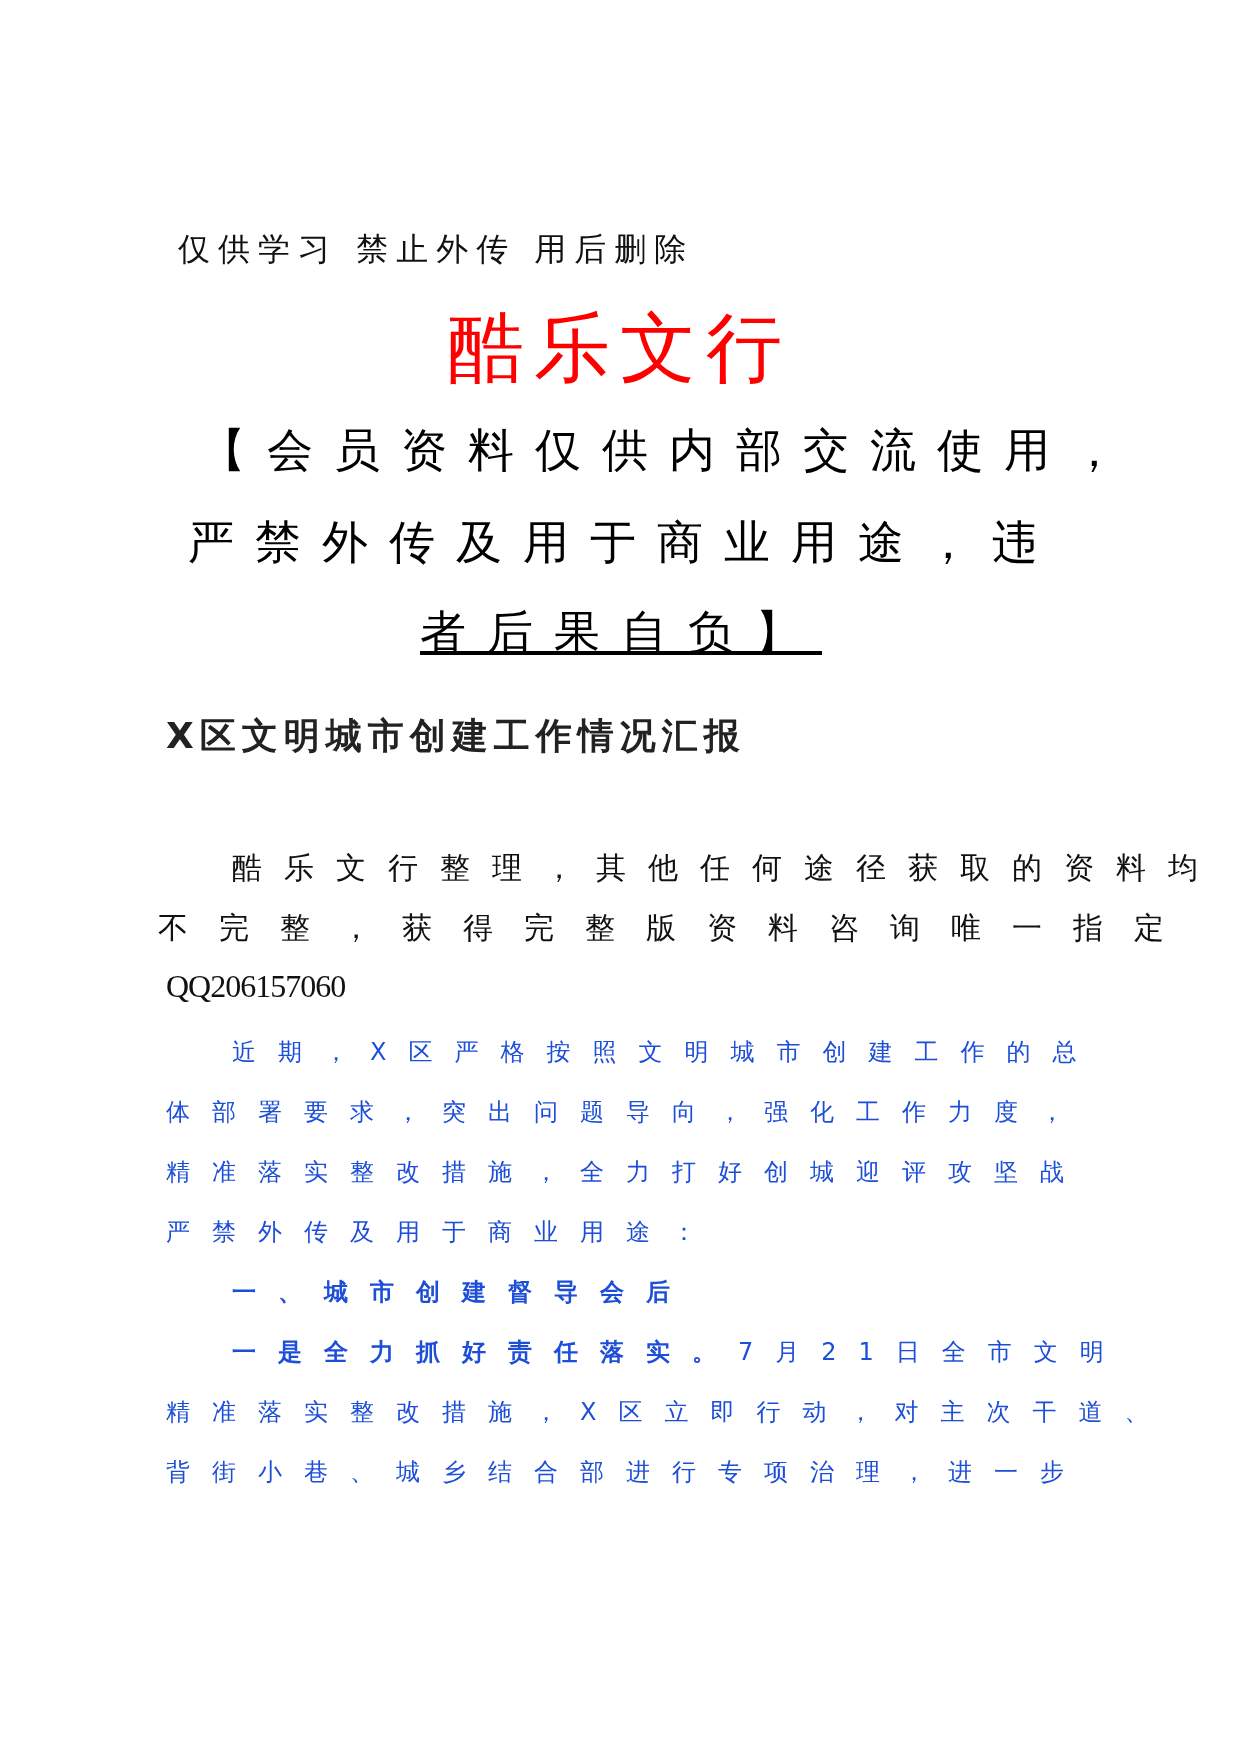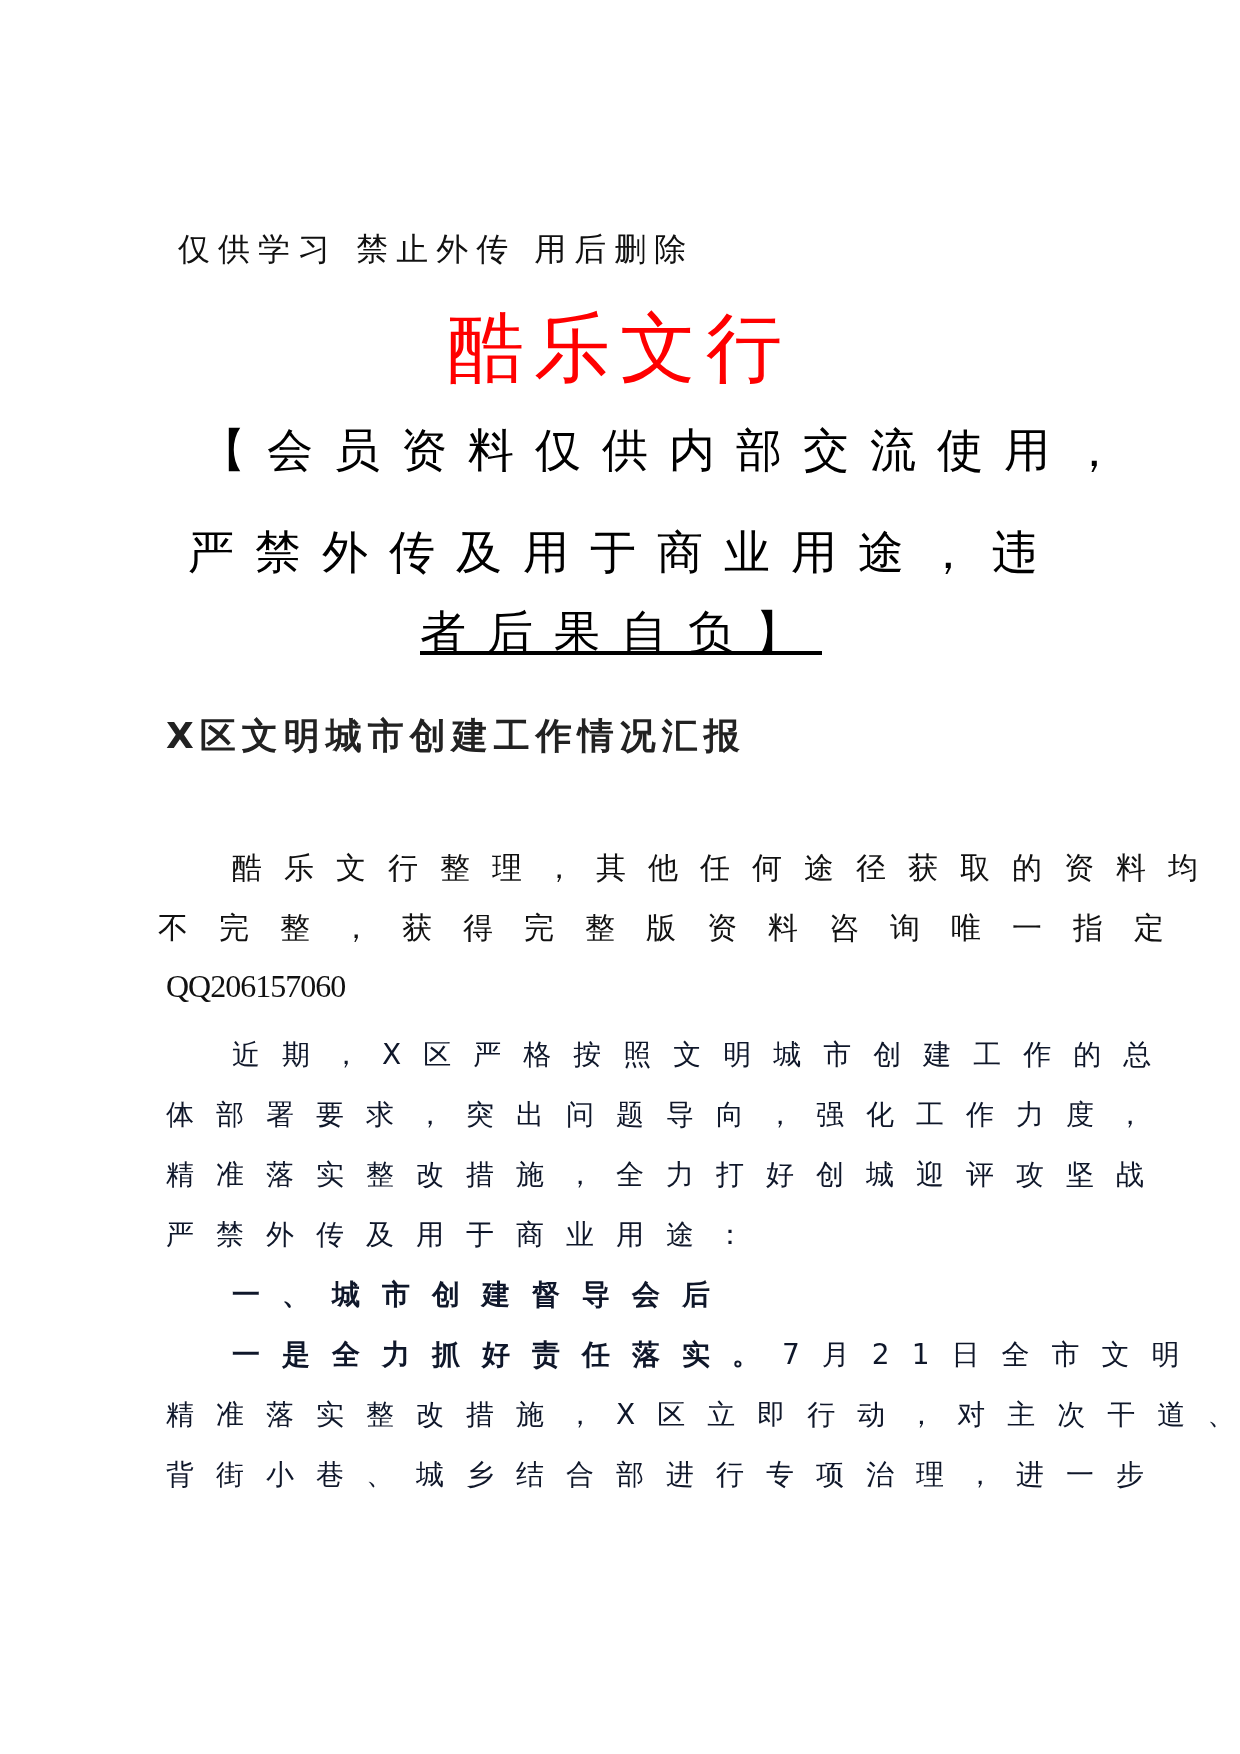--- a/index.html
+++ b/index.html
@@ -2,28 +2,28 @@
 <html><head>
 <meta charset="utf-8">
 <style>
   html, body { margin: 0; padding: 0; background: #ffffff; }
   body { width: 1240px; height: 1754px; position: relative; overflow: hidden; font-family: "DejaVu Sans", sans-serif; color: #000; }
   .abs { position: absolute; white-space: nowrap; }
   .notice { left: 178px; top: 228px; font-size: 32px; letter-spacing: 8px; color: #111; }
   .brand { left: 0; width: 1240px; top: 298px; text-align: center; font-size: 76px; letter-spacing: 10px; color: #ff0000; }
   .disclaimer { font-size: 46px; letter-spacing: 21px; color: #000; }
   .d1 { left: 200px; top: 420px; }
-  .d2 { left: 188px; top: 512px; margin-top: 10px; }
+  .d2 { left: 188px; top: 512px; }
   .d3 { left: 420px; top: 602px; text-decoration: underline; }
   .title { left: 166px; top: 712px; font-size: 36px; font-weight: bold; letter-spacing: 6px; color: #222; }
   .serif { font-family: "DejaVu Serif", "Liberation Serif", serif; font-size: 30px; letter-spacing: 24px; color: #111; }
   .s1 { left: 232px; top: 848px; letter-spacing: 22px; }
   .s2 { left: 158px; top: 908px; letter-spacing: 31px; }
   .qq { left: 166px; top: 968px; font-family: "Liberation Serif", serif; font-size: 32px; letter-spacing: -1px; color: #111; }
-  .body { font-size: 28px; letter-spacing: 22px; color: #0f172a; }
+  .body { font-size: 24px; letter-spacing: 22px; color: #1d4ed8; }
   .b1 { left: 232px; top: 1036px; }
   .b2 { left: 166px; top: 1096px; }
   .b3 { left: 166px; top: 1156px; }
   .b4 { left: 166px; top: 1216px; }
   .h1 { left: 232px; top: 1276px; font-weight: bold; }
   .b5 { left: 232px; top: 1336px; }
   .b5 .bold { font-weight: bold; }
   .b6 { left: 166px; top: 1396px; }
   .b7 { left: 166px; top: 1456px; }
 </style>

